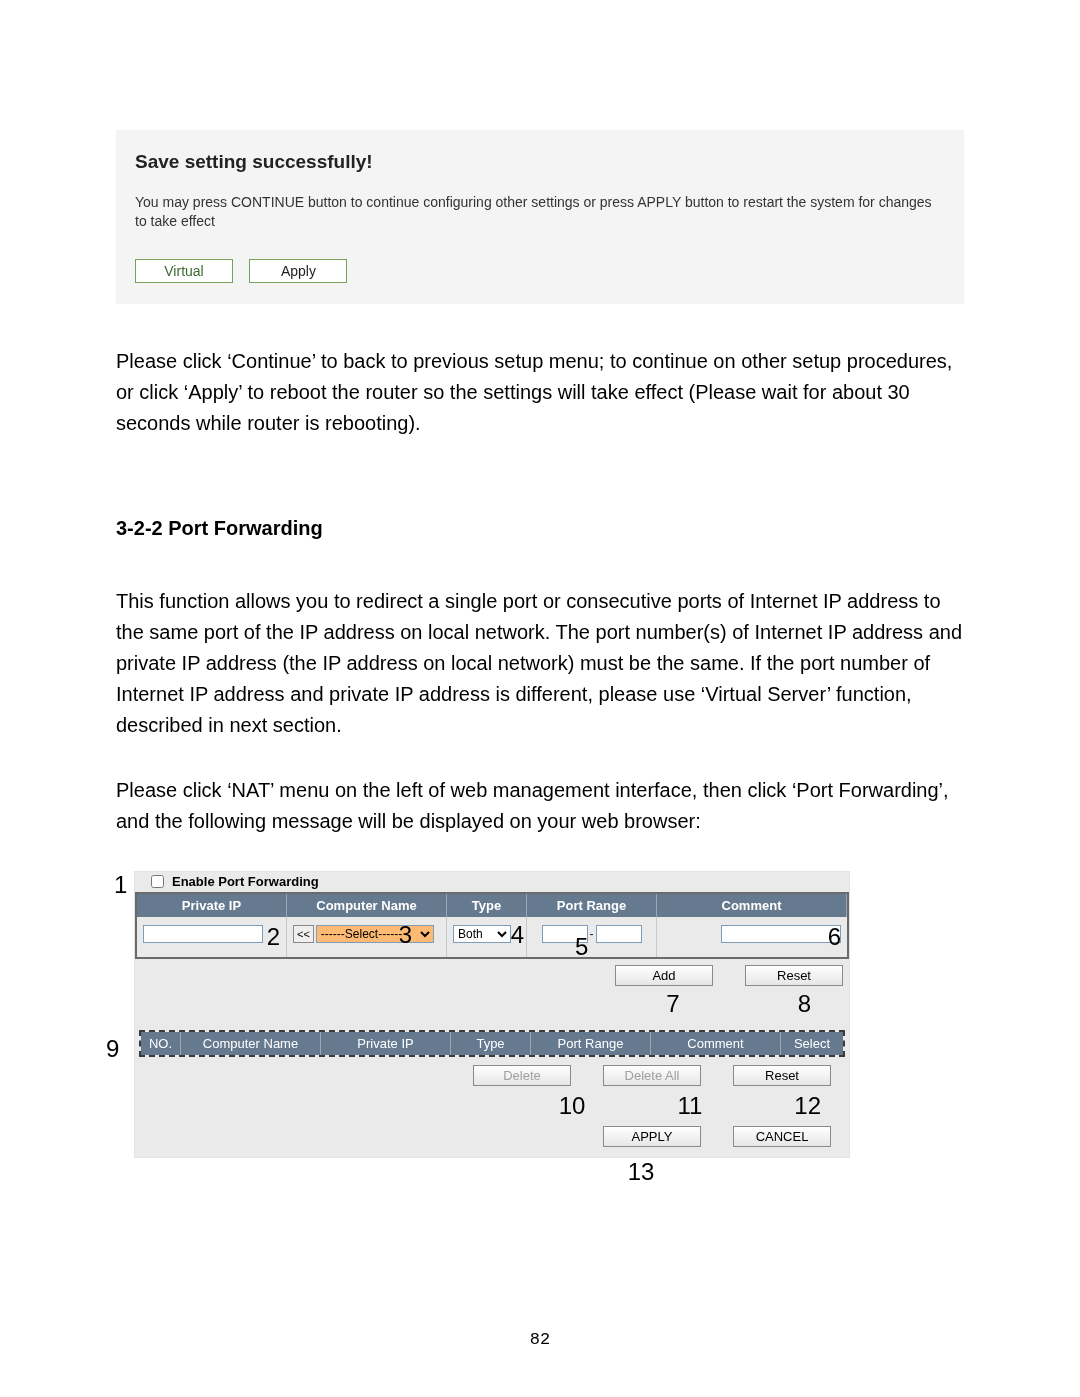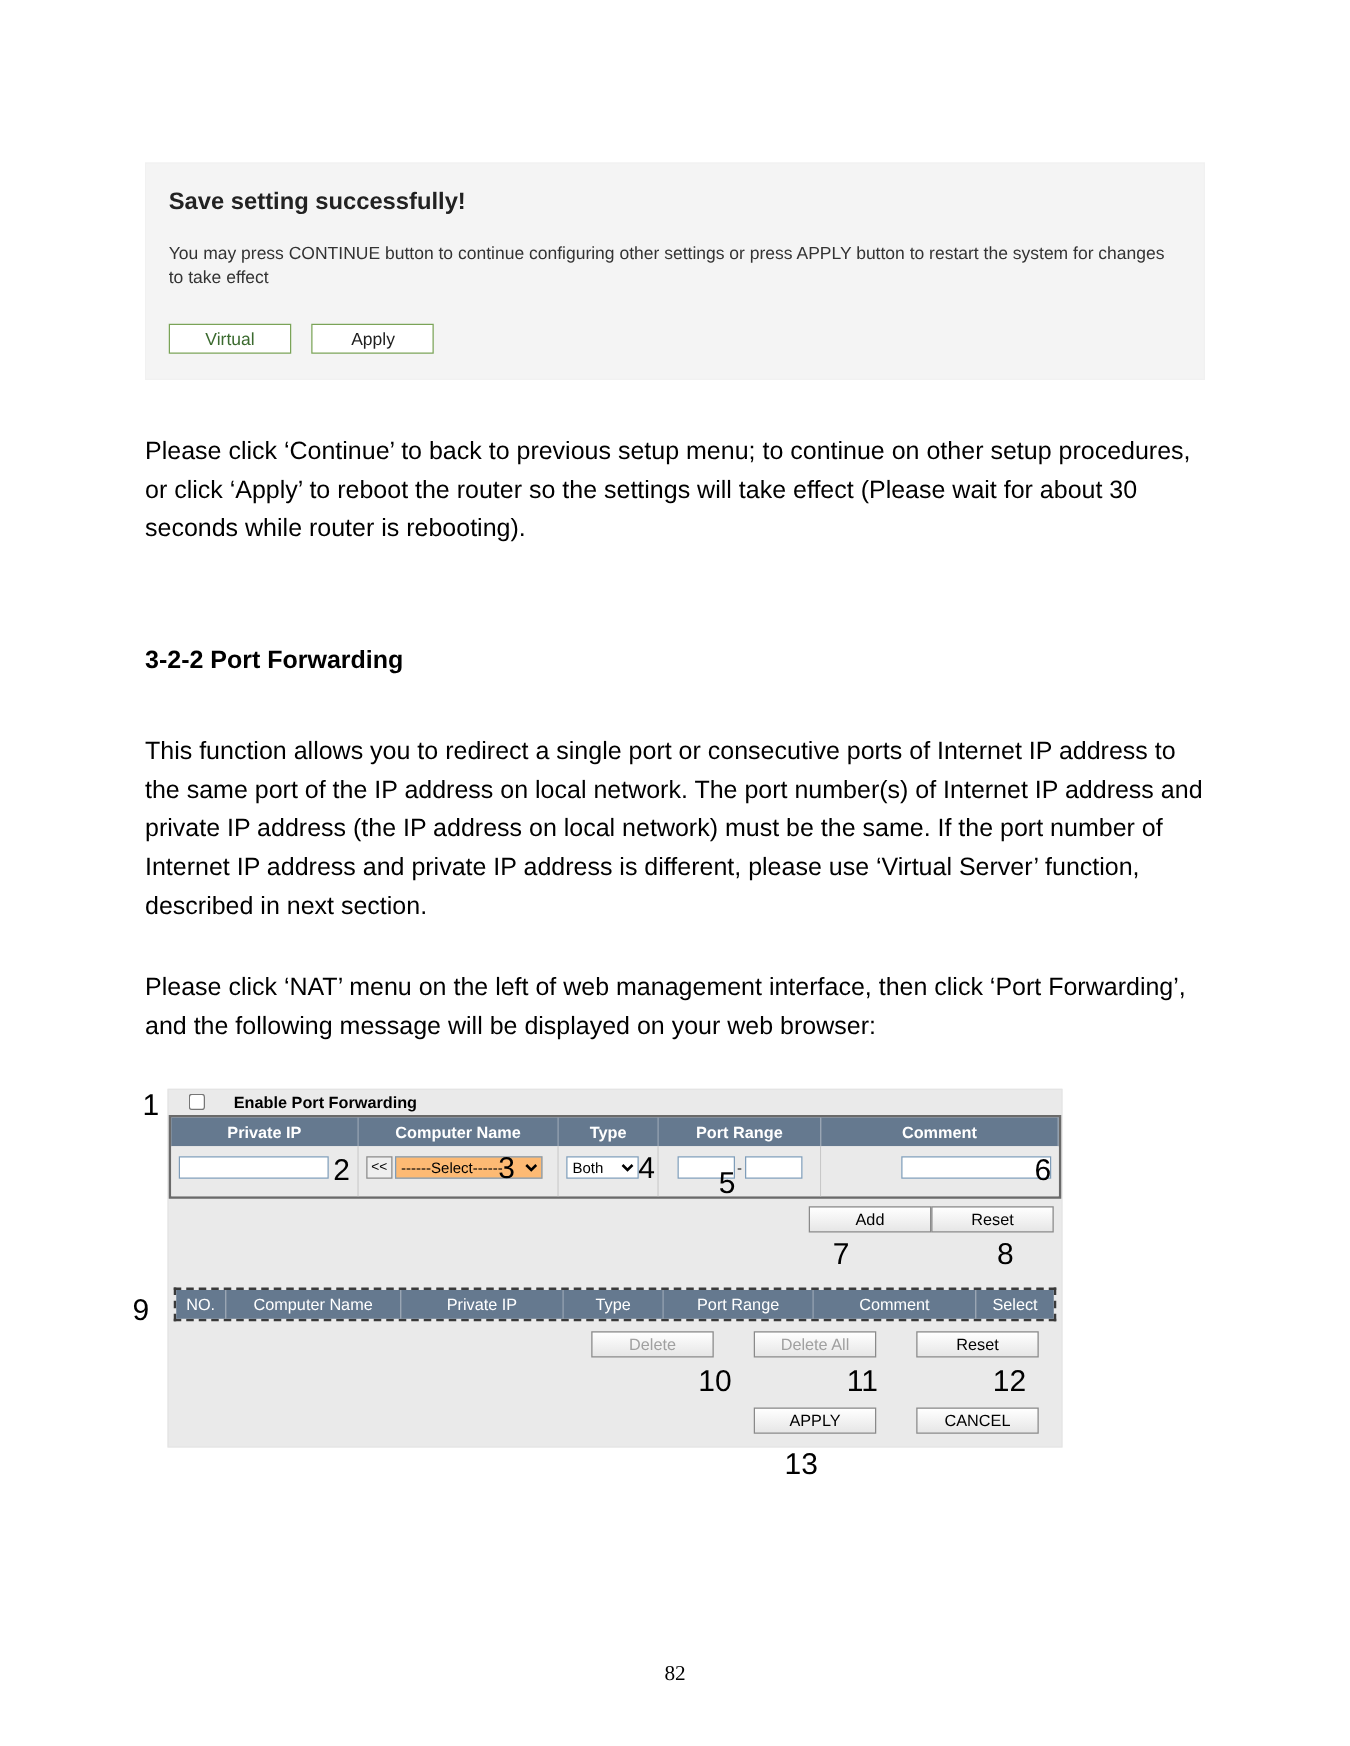--- a/index.html
+++ b/index.html
@@ -80,21 +80,21 @@
     margin-left: 18px;
     width: 714px;
     background: #eaeaea;
     border: 1px solid #e4e4e4;
     font-size: 12px;
     color: #000;
   }
   .pf-enable-row {
     display: flex;
     align-items: center;
-    gap: 21px;
+    gap: 6px;
     padding: 2px 4px 3px 4px;
     font-weight: bold;
     font-size: 13px;
   }
   .pf-enable-row input[type=checkbox] {
     width: 13px; height: 13px;
     margin: 0 2px 0 12px;
   }
 
   .pf-inputs {
@@ -158,20 +158,21 @@
 
   .inline-num {
     position: absolute;
     font-size: 24px;
     color: #000;
   }
 
   .pf-add-row {
     display: flex;
     justify-content: flex-end;
+    gap: 32px;
     padding: 6px 6px 4px 0;
   }
   .sys-btn {
     border: 1px solid #8a8a8a;
     background: linear-gradient(#ffffff,#e6e6e6);
     font-size: 13px;
     padding: 2px 0;
     width: 96px;
     text-align: center;
     cursor: pointer;
@@ -246,21 +247,21 @@
     margin-left: 18px;
     position: relative;
   }
   .num13 span { position: relative; left: 150px; }
 
   .page-number {
     position: absolute;
     bottom: 48px;
     left: 0; right: 0;
     text-align: center;
-    font-family: Liberation Serif, serif;
+    font-family: Liberation Mono, monospace;
     font-size: 17px;
     color: #000;
   }
 </style>
 </head>
 <body>
 
 <div class="page">
 
   <div class="panel-save">

